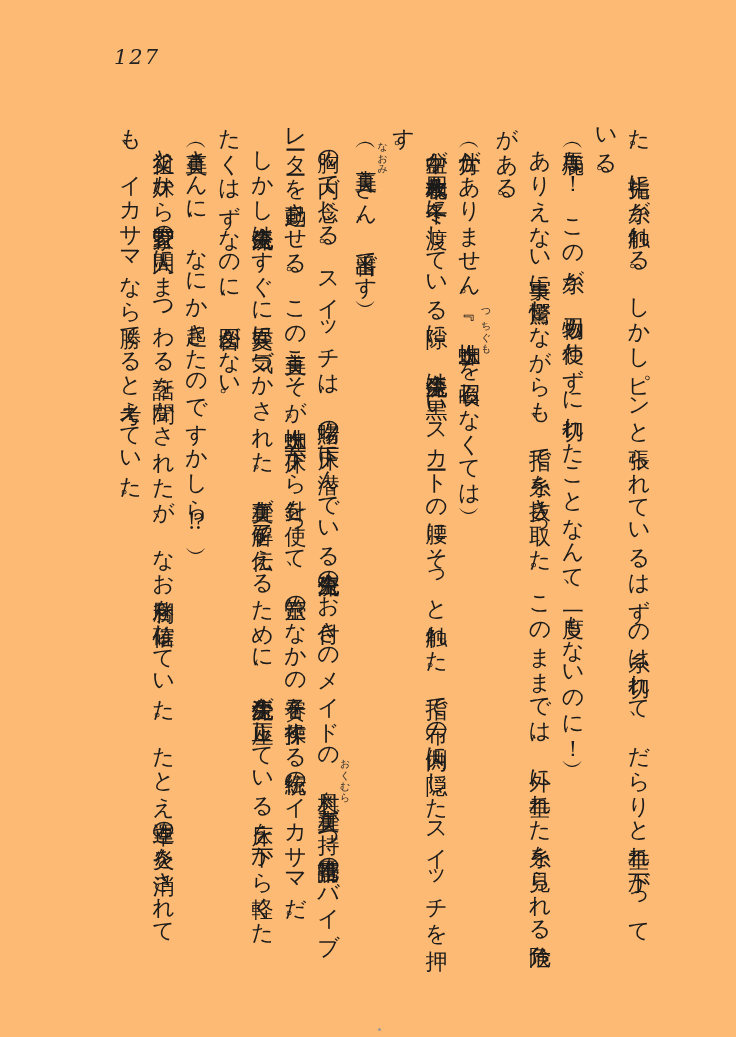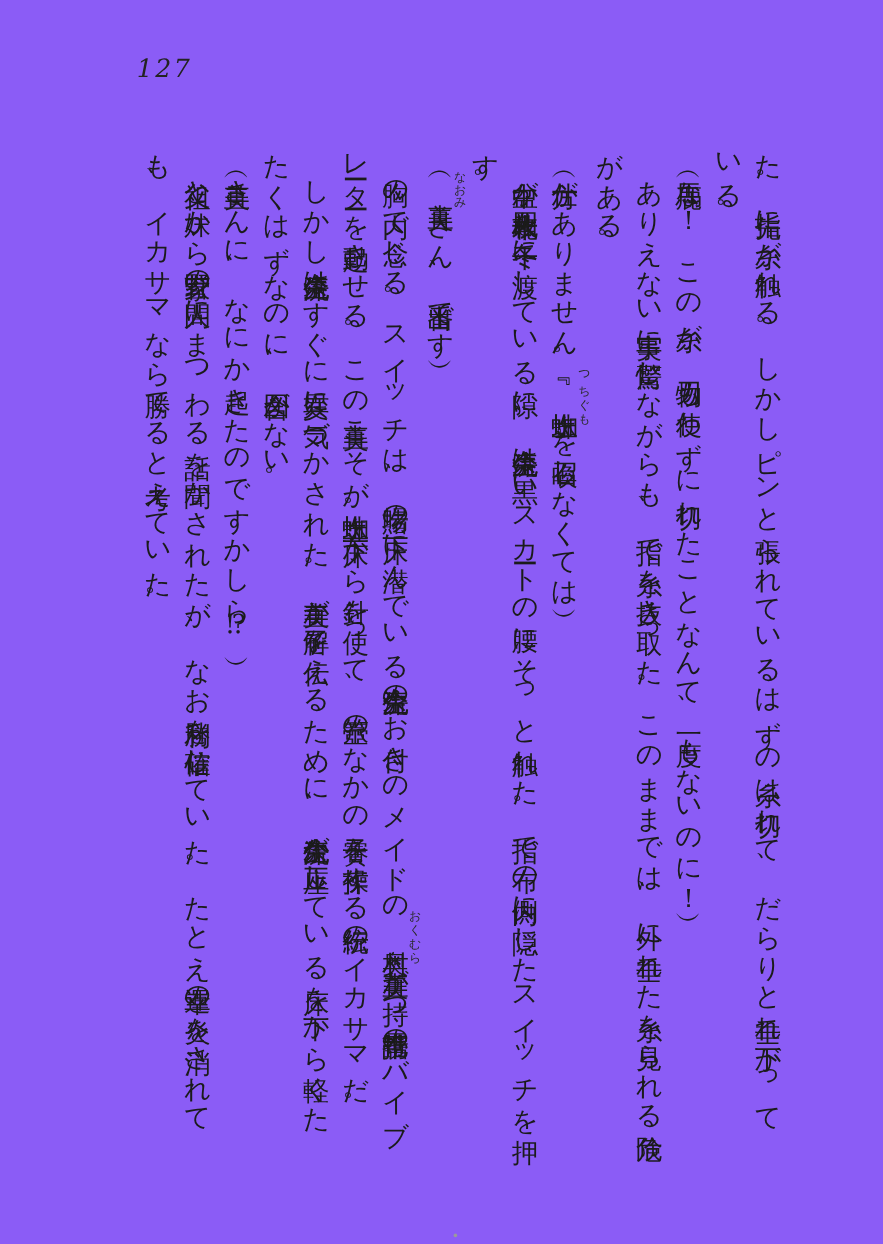--- a/index.html
+++ b/index.html
@@ -10,21 +10,21 @@
     width: 736px;
     height: 1037px;
     position: relative;
     overflow: hidden;
     background: #ffffff;
     font-family: "DejaVu Serif", "Liberation Serif", serif;
   }
   .page {
     position: absolute;
     inset: 0;
-    background: #8b5cf6;
+    background: #fdba74;
   }
   .page-number {
     position: absolute;
     top: 45px;
     left: 114px;
     font-size: 21px;
     font-style: italic;
     color: #232323;
     letter-spacing: 2px;
   }

